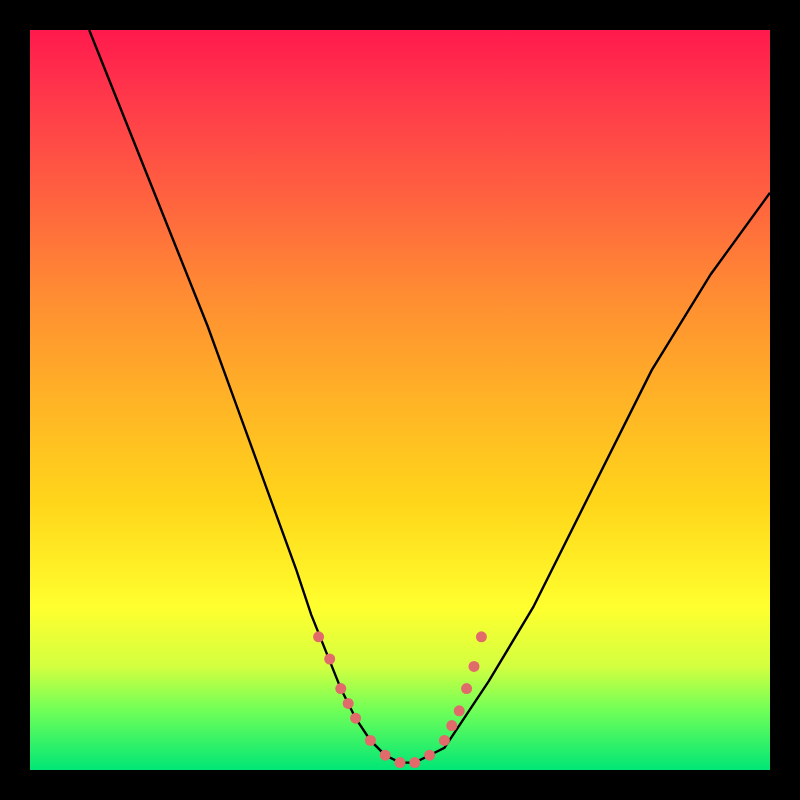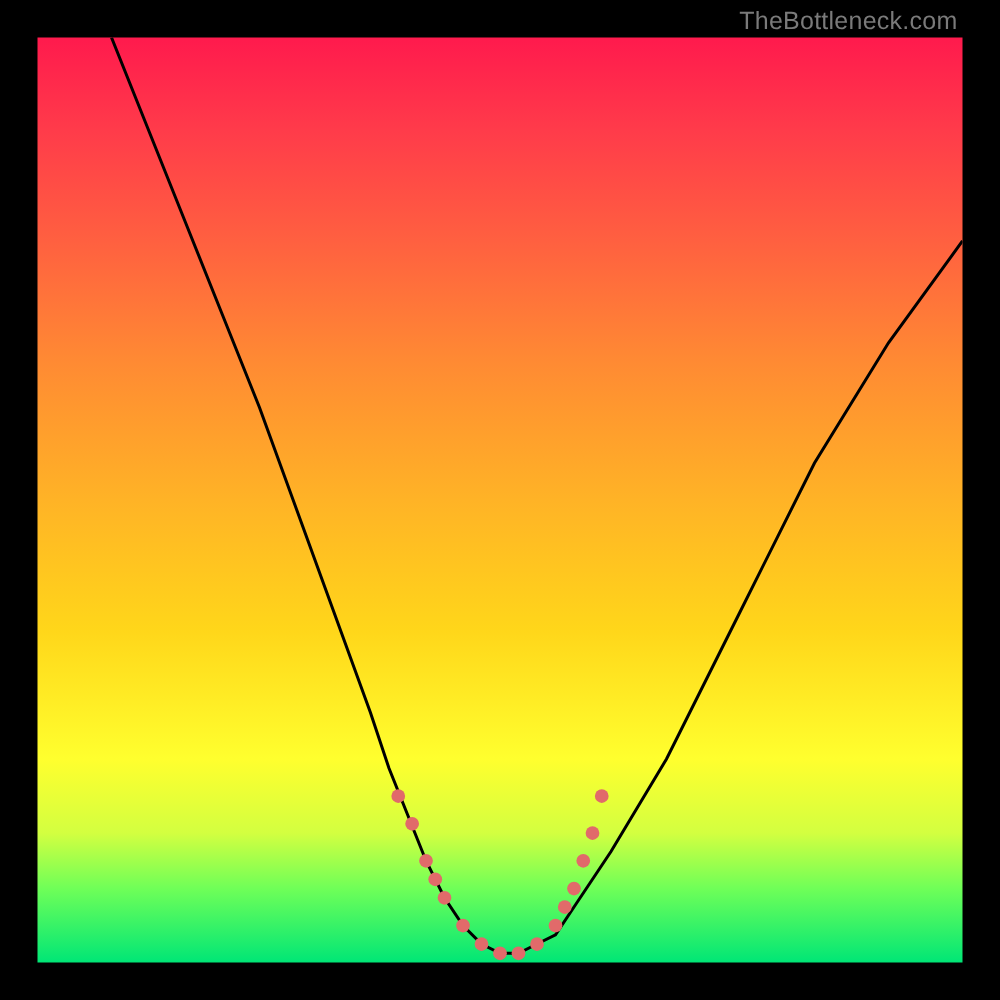--- a/index.html
+++ b/index.html
@@ -56,21 +56,20 @@
     left: 0;
     width: 740px;
     height: 740px;
   }
 </style>
 </head>
 <body>
 
 <div class="frame">
 
-  <div class="watermark">TheBottleneck.com</div>
 
   <div class="plot-area">
     <svg class="curve" viewBox="0 0 740 740" preserveAspectRatio="none">
       <path fill="none" stroke="#000" stroke-width="2.4" d="M59.2 0.0 L88.8 74.0 L118.4 148.0 L148.0 222.0 L177.6 296.0 L207.2 377.4 L236.8 458.8 L266.4 540.2 L281.2 584.6 L296.0 621.6 L310.8 658.6 L325.6 688.2 L340.4 710.4 L355.2 725.2 L370.0 732.6 L384.8 732.6 L399.6 725.2 L414.4 717.8 L429.2 695.6 L458.8 651.2 L503.2 577.2 L562.4 458.8 L621.6 340.4 L680.8 244.2 L740.0 162.8"></path>
       <g>
           <circle cx="288.6" cy="606.8" r="5.5" fill="#e16a6a"></circle>
           <circle cx="299.7" cy="629.0" r="5.5" fill="#e16a6a"></circle>
           <circle cx="310.8" cy="658.6" r="5.5" fill="#e16a6a"></circle>
           <circle cx="318.2" cy="673.4" r="5.5" fill="#e16a6a"></circle>
           <circle cx="325.6" cy="688.2" r="5.5" fill="#e16a6a"></circle>

